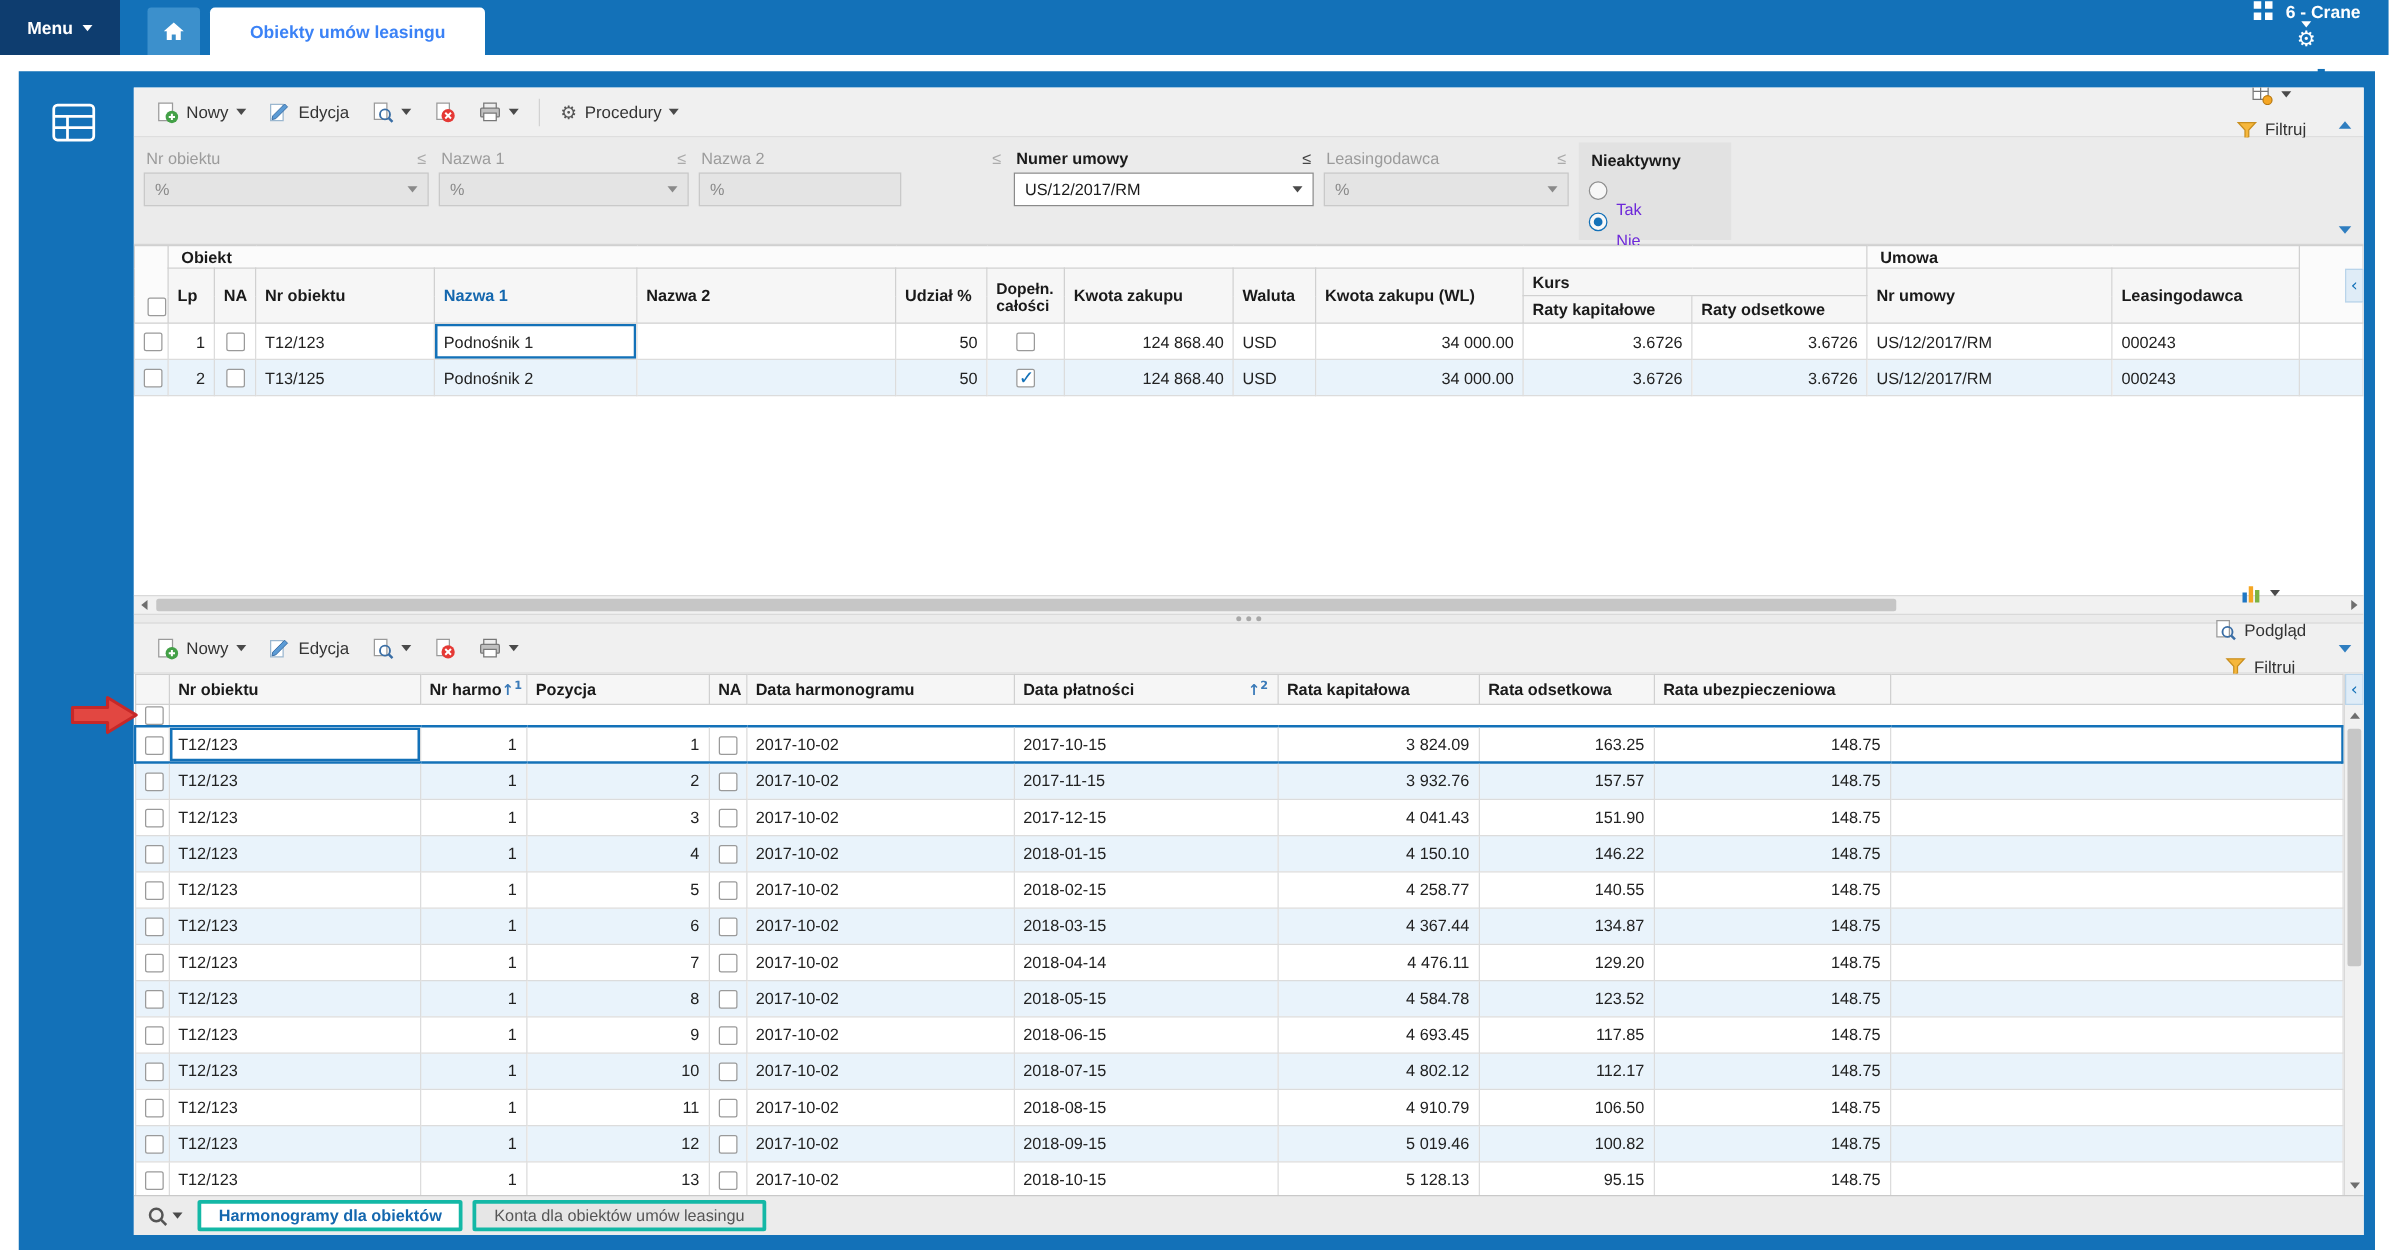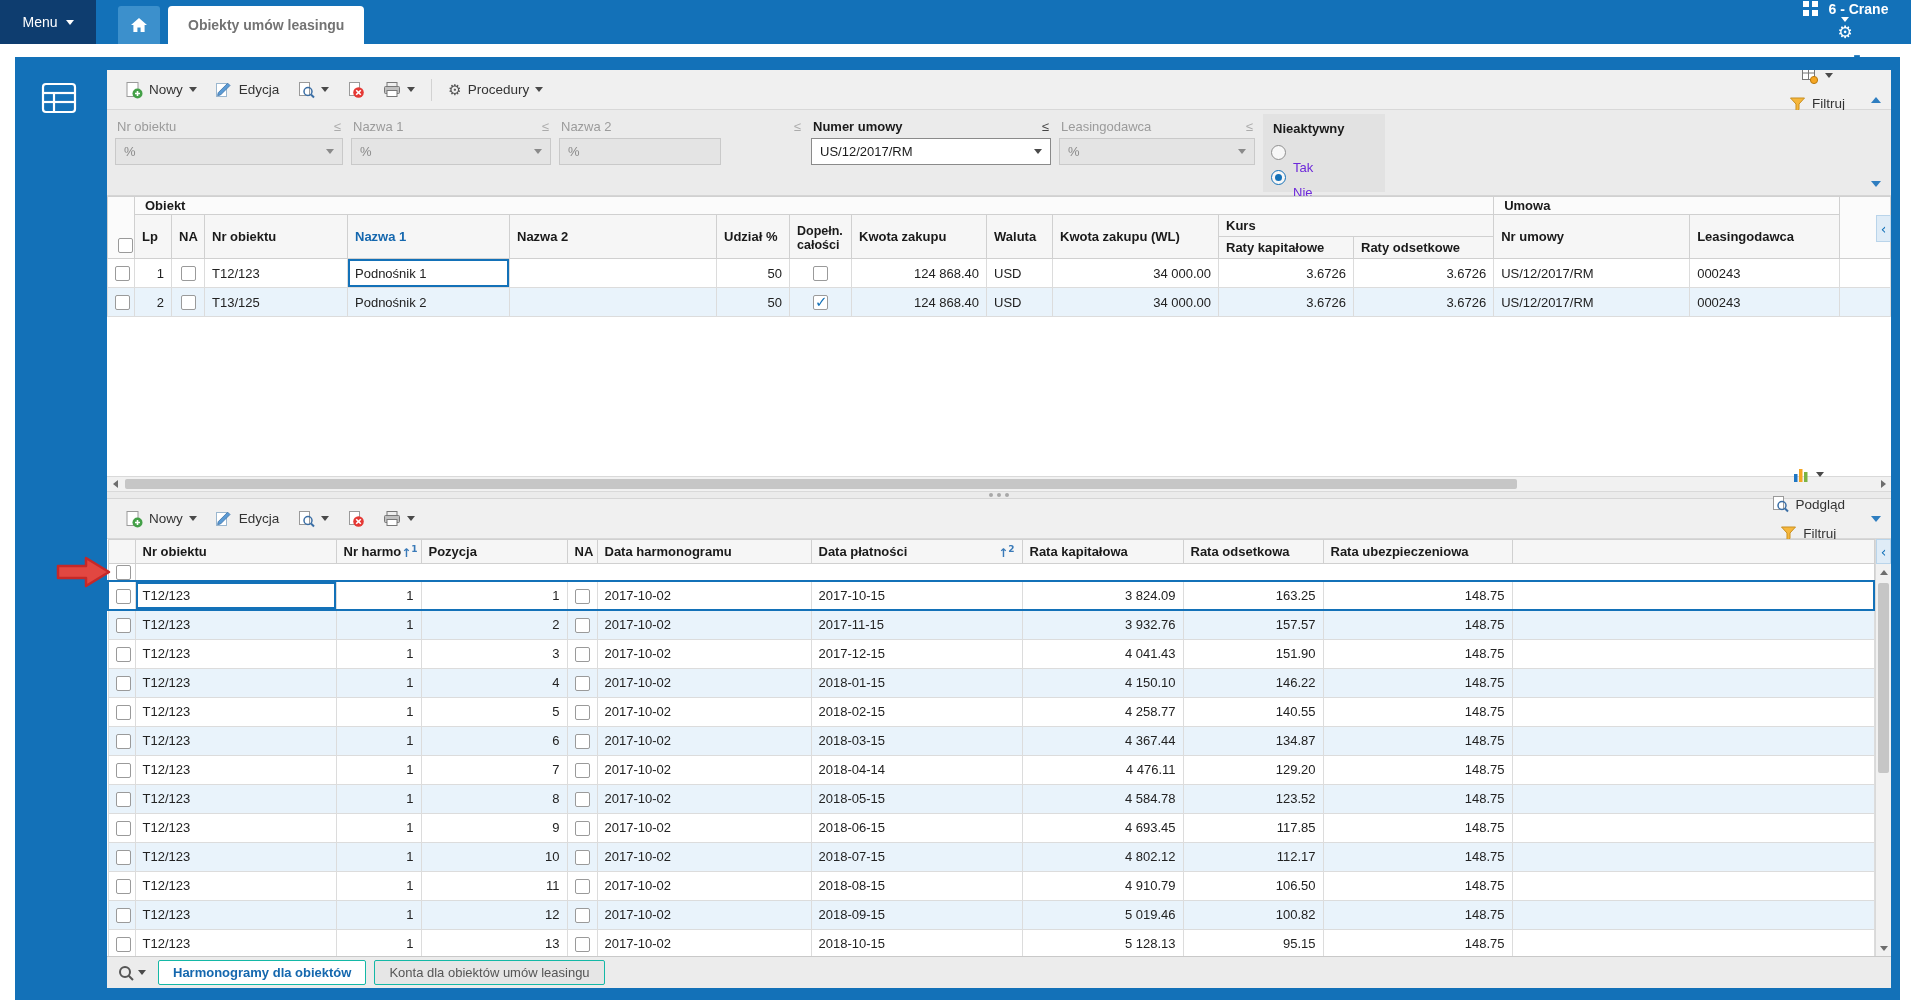--- a/index.html
+++ b/index.html
@@ -2,26 +2,26 @@
 <html><head>
 <meta charset="utf-8">
 <style>
   * { margin:0; padding:0; box-sizing:border-box; }
   html,body { width:1911px; height:1004px; overflow:hidden; background:#fff;
     font-family:"Liberation Sans",sans-serif; font-size:13px; color:#222; }
   .glyph { font-family:"DejaVu Sans",sans-serif; }
 
   
   .titlebar { height:44px; background:#1371b8; display:flex; align-items:stretch; position:relative; }
-  .menu-btn { width:96px; background:#0e3d6f; color:#fff; font-weight:normal; font-size:14px;
+  .menu-btn { width:96px; background:#0e3d6f; color:#fff; font-weight:bold; font-size:14px;
     display:flex; align-items:center; justify-content:center; gap:8px; cursor:pointer; }
   .home-tab { width:42px; height:38px; margin-left:22px; align-self:flex-end; background:#3c90cc;
     display:flex; align-items:center; justify-content:center; border-radius:3px 3px 0 0; }
-  .main-tab { margin-left:8px; align-self:flex-end; height:38px; background:#fff; color:#737373;
-    font-weight:bold; font-size:14px; padding:0 20px; display:flex; align-items:center; border-radius:4px 4px 0 0; }
+  .main-tab { margin-left:8px; align-self:flex-end; height:38px; background:#fff; color:#3b82f6;
+    font-weight:bold; font-size:14px; padding:0 32px; display:flex; align-items:center; border-radius:4px 4px 0 0; }
   .tb-right { margin-left:auto; display:flex; align-items:center; color:#fff; padding-right:8px;flex-direction:column; }
   .ws-group { display:flex; align-items:center; gap:10px; font-weight:bold; font-size:14px; }
   .tb-gap { width:110px; }
   .tb-icon-btn { width:30px; height:30px; display:flex; align-items:center; justify-content:center; }
   .win-controls { display:flex; align-items:center; margin-left:26px; }
   .win-btn { width:30px; height:30px; display:flex; align-items:center; justify-content:center; }
 
   .chev { width:0; height:0; border-left:4px solid transparent; border-right:4px solid transparent;
     border-top:5px solid #4a4a4a; display:inline-block; }
   .chev.white { border-top-color:#fff; }
@@ -132,21 +132,21 @@
     display:flex; align-items:center; justify-content:center; font-size:14px; cursor:pointer; }
   .varrow { height:16px; display:flex; align-items:center; justify-content:center; cursor:pointer; }
   .varrow.down { position:absolute; bottom:0; left:0; right:0; }
   .tri-up-sm { width:0;height:0;border-left:4px solid transparent;border-right:4px solid transparent;border-bottom:5px solid #6e6e6e; }
   .tri-down-sm { width:0;height:0;border-left:4px solid transparent;border-right:4px solid transparent;border-top:5px solid #6e6e6e; }
   .vthumb { position:absolute; left:2px; right:2px; top:44px; height:190px; background:#c6c6c6; border-radius:2px; cursor:pointer; }
 
   
   .footer { height:32px; background:#ececec; border-top:1px solid #c9c9c9; display:flex;
     align-items:center; padding:0 6px; gap:8px; flex:none; }
-  .ftab { height:25px; display:flex; align-items:center; padding:0 14px; border:1px solid #14b8a6;
+  .ftab { height:25px; display:flex; align-items:center; padding:0 14px; border:3px solid #14b8a6;
     background:#e6e6e6; color:#555; cursor:pointer; border-radius:2px; }
   .ftab.active { background:#fff; color:#1467ae; font-weight:bold; }
   .fsearch { display:flex; align-items:center; gap:3px; padding:2px 4px; cursor:pointer; }
 
   
   .red-arrow { position:absolute; left:56px; top:555px; z-index:20; }
 </style>
 </head>
 <body>
 

